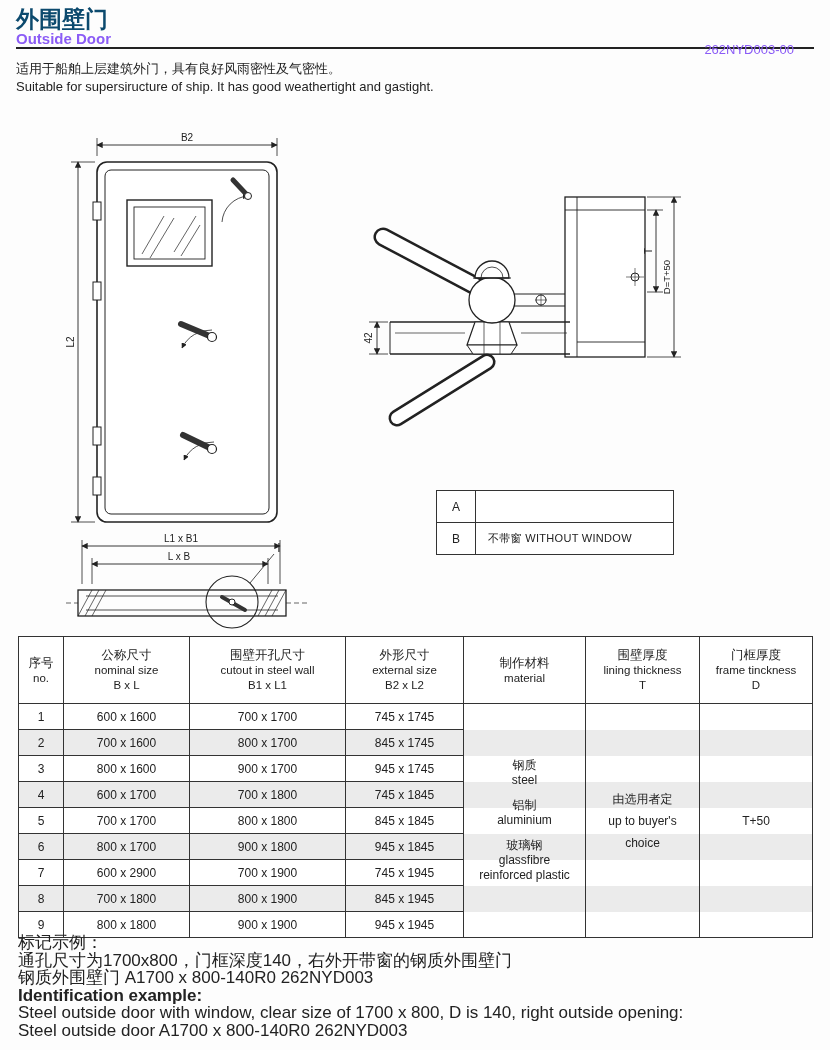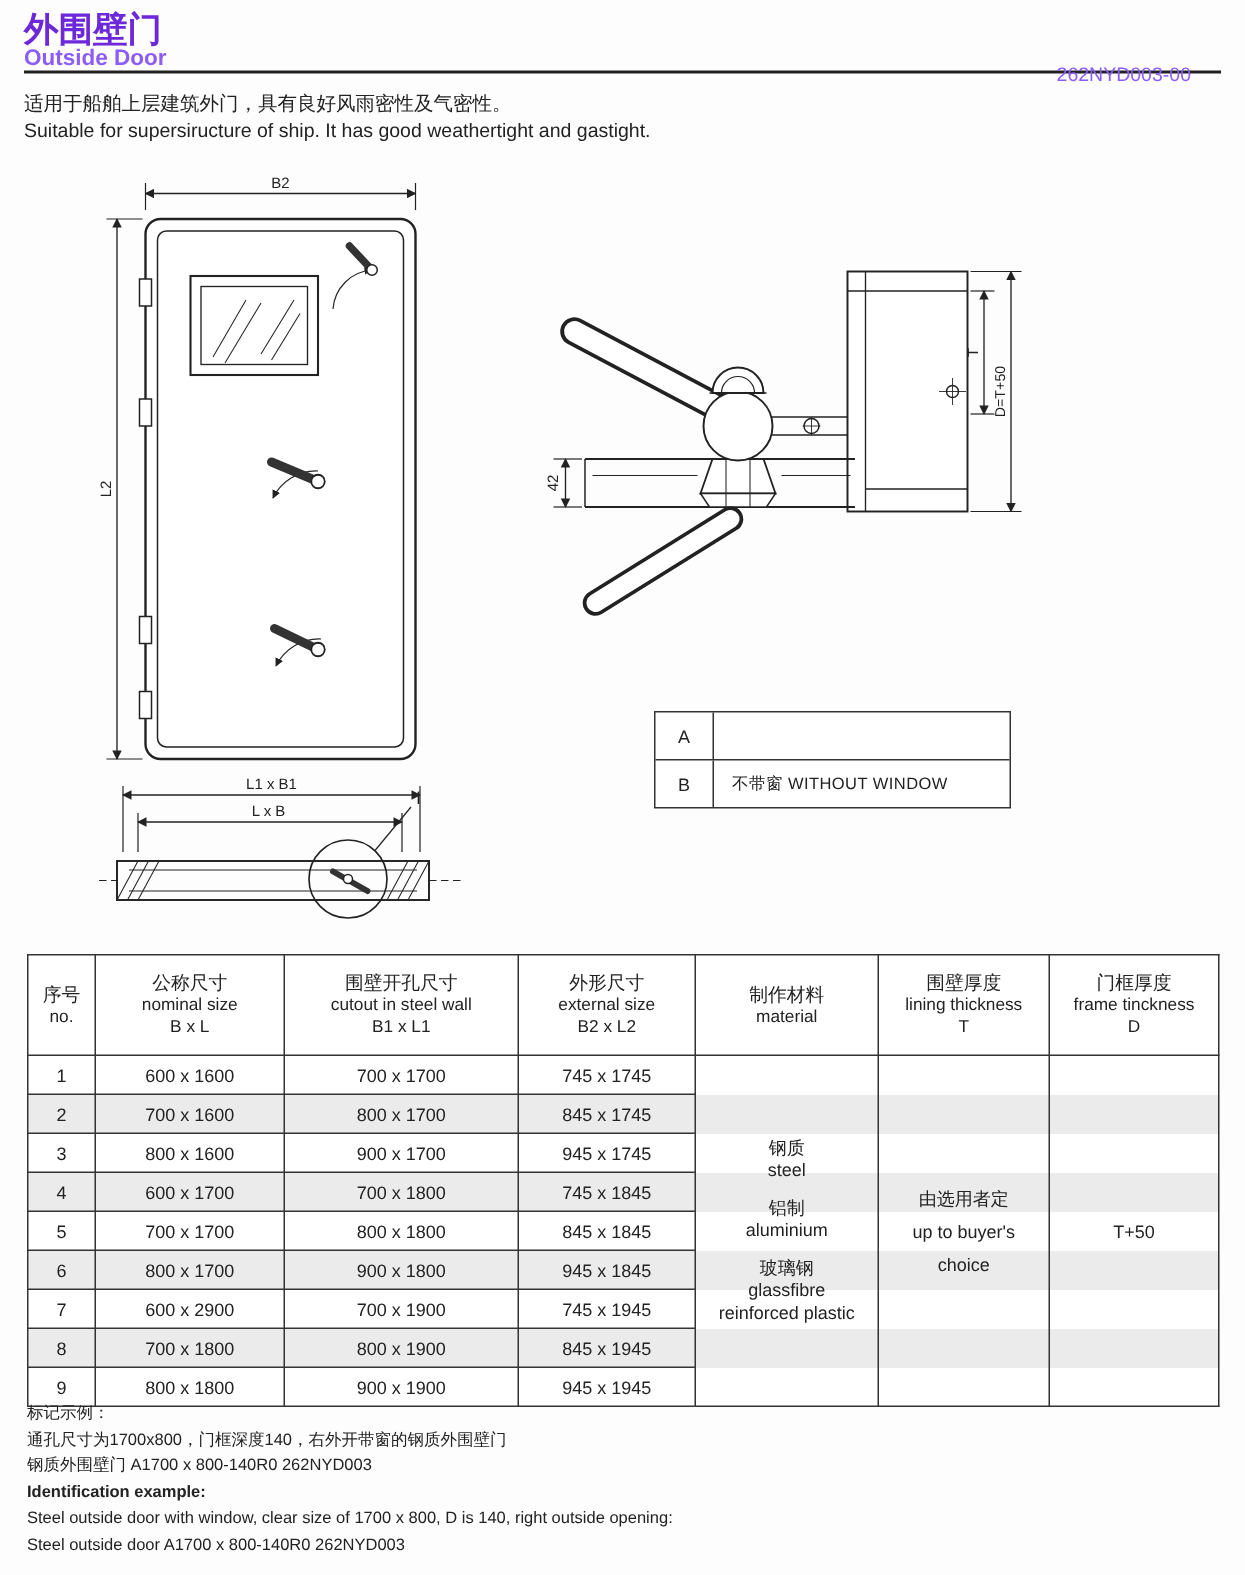--- a/index.html
+++ b/index.html
@@ -1,28 +1,28 @@
 <!DOCTYPE html>
 <html><head>
 <meta charset="utf-8">
 <style>
   html,body{margin:0;padding:0;background:#e8e8e8;}
   .page{
     position:relative;width:830px;height:1050px;margin:0 auto;background:#fdfdfd;
     font-family:"Liberation Sans","DejaVu Sans",sans-serif;color:#222;overflow:hidden;
   }
   
-  .title-cn{position:absolute;left:16px;top:4px;font-size:23px;font-weight:bold;color:#6d28d9;margin:0;}
+  .title-cn{position:absolute;left:16px;top:4px;font-size:23px;font-weight:bold;color:#0c4a6e;margin:0;}
   .title-en{position:absolute;left:16px;top:30px;font-size:15px;font-weight:bold;color:#8b5cf6;margin:0;}
   .header-rule{position:absolute;left:16px;top:47px;width:798px;height:2px;background:#222;}
   .doc-number{position:absolute;right:36px;top:42px;font-size:13px;color:#8b5cf6;}
   .desc-cn{position:absolute;left:16px;top:60px;font-size:13px;margin:0;}
   .desc-en{position:absolute;left:16px;top:79px;font-size:13px;margin:0;}
   
-  .drawings{position:absolute;left:0;top:108px;width:738px;height:524px;}
+  .drawings{position:absolute;left:0;top:124px;width:738px;height:524px;}
   .door-view{position:absolute;left:62px;top:8px;}
   .section-view{position:absolute;left:62px;top:408px;}
   .detail-view{position:absolute;left:325px;top:58px;}
   svg text{fill:#222;}
   .options{
     position:absolute;left:436px;top:366px;width:236px;border:1px solid #333;background:#fff;
   }
   .option-row{display:flex;height:31px;align-items:stretch;}
   .option-row + .option-row{border-top:1px solid #333;}
   .option-key{width:38px;border-right:1px solid #333;display:flex;align-items:center;justify-content:center;font-size:12px;}
@@ -35,21 +35,21 @@
   tbody{background:repeating-linear-gradient(to bottom,#ffffff 0 26px,#ebebeb 26px 52px);}
   tbody td{height:25px;font-size:12px;color:#222;background:transparent;}
   .hdr-cn{font-size:12.5px;line-height:16px;}
   .hdr-en{font-size:11.5px;line-height:15px;}
   .hdr-sub{font-size:11.5px;line-height:15px;}
   .mat-cell div{font-size:12px;line-height:15px;}
   .mat-gap{margin-top:10px;}
   .lining-cell div{font-size:12px;line-height:22px;}
   .frame-cell{font-size:12px;}
   
-  .footer{position:absolute;left:18px;top:934px;width:794px;font-size:11px;line-height:17.5px;}
+  .footer{position:absolute;left:18px;top:934px;width:794px;font-size:17px;line-height:17.5px;}
   .footer p{margin:0;}
   .footer .bold{font-weight:bold;}
 </style>
 </head>
 <body>
 
 <div class="page">
 
   <h1 class="title-cn">外围壁门</h1>
   <h2 class="title-en">Outside Door</h2>

